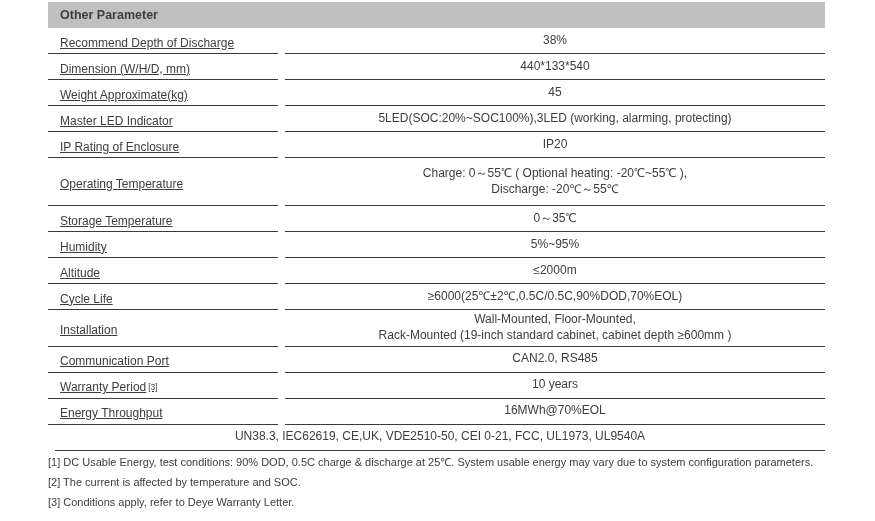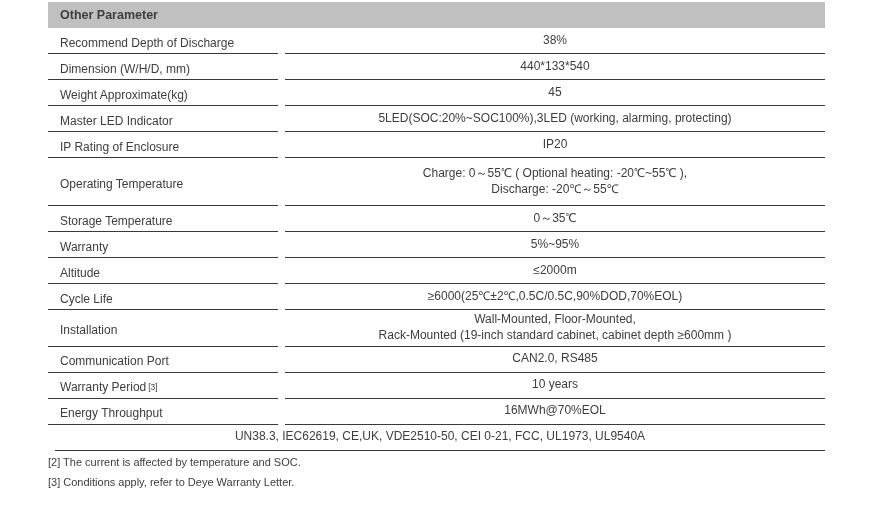--- a/index.html
+++ b/index.html
@@ -25,20 +25,21 @@
   .row { display: flex; min-height: 26px; }
   .row.tall { min-height: 48px; }
   .row.med  { min-height: 33px; }
 
   .cell-label {
     width: 230px; box-sizing: border-box;
     padding: 6px 4px 2px 12px;
     display: flex; align-items: center;
     border-bottom: 1.5px solid var(--border, #3a3a3a);
     font-size: 12px;
+    text-decoration: underline;
   }
   .cell-gap { width: 7px; }
   .cell-value {
     flex: 1; box-sizing: border-box;
     padding: 2px 6px;
     display: flex; align-items: center; justify-content: center;
     text-align: center;
     border-bottom: 1.5px solid var(--border, #3a3a3a);
     font-size: 12px;
     white-space: pre-line;
@@ -100,21 +101,21 @@
 Discharge: -20℃～55℃</div>
     </div>
 
     <div class="row">
       <div class="cell-label">Storage Temperature</div>
       <div class="cell-gap"></div>
       <div class="cell-value">0～35℃</div>
     </div>
 
     <div class="row">
-      <div class="cell-label">Warranty</div>
+      <div class="cell-label">Humidity</div>
       <div class="cell-gap"></div>
       <div class="cell-value">5%~95%</div>
     </div>
 
     <div class="row">
       <div class="cell-label">Altitude</div>
       <div class="cell-gap"></div>
       <div class="cell-value">≤2000m</div>
     </div>
 
@@ -153,17 +154,18 @@
     </div>
 
     <div class="row">
       <div class="cell-gap"></div>
       <div class="cell-value">UN38.3, IEC62619, CE,UK, VDE2510-50, CEI 0-21, FCC, UL1973, UL9540A</div>
     </div>
 
   </div>
 
   <div class="footnotes">
+    <div class="footnote">[1] DC Usable Energy, test conditions: 90% DOD, 0.5C charge &amp; discharge at 25℃. System usable energy may vary due to system configuration parameters.</div>
     <div class="footnote">[2] The current is affected by temperature and SOC.</div>
     <div class="footnote">[3] Conditions apply, refer to Deye Warranty Letter.</div>
   </div>
 
 </div>
 
 </body></html>

